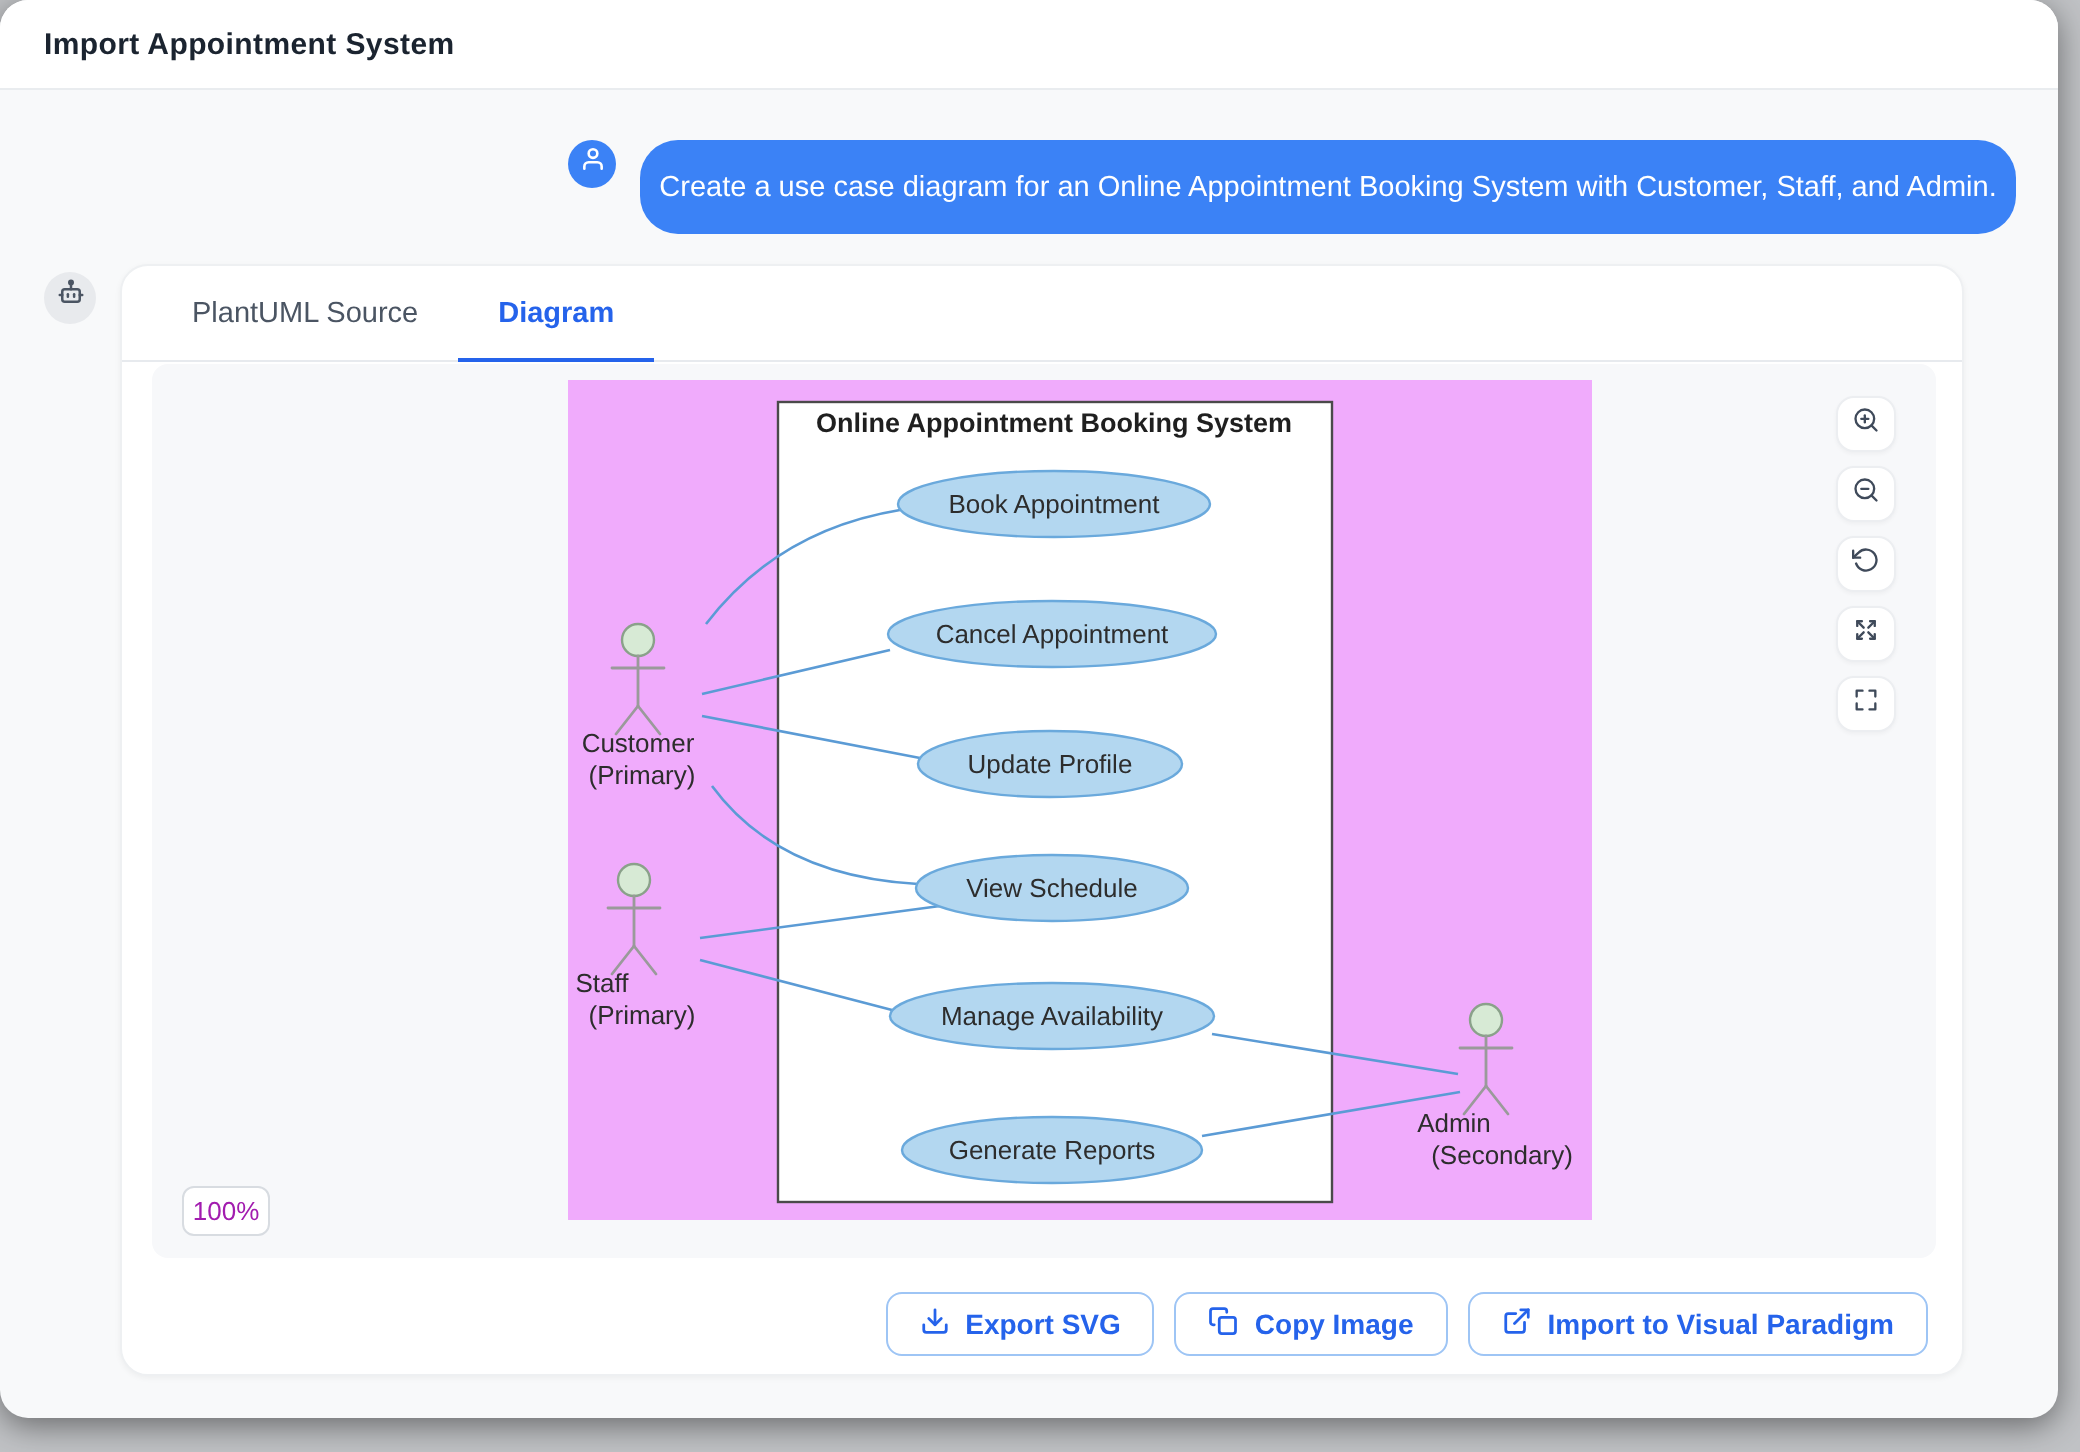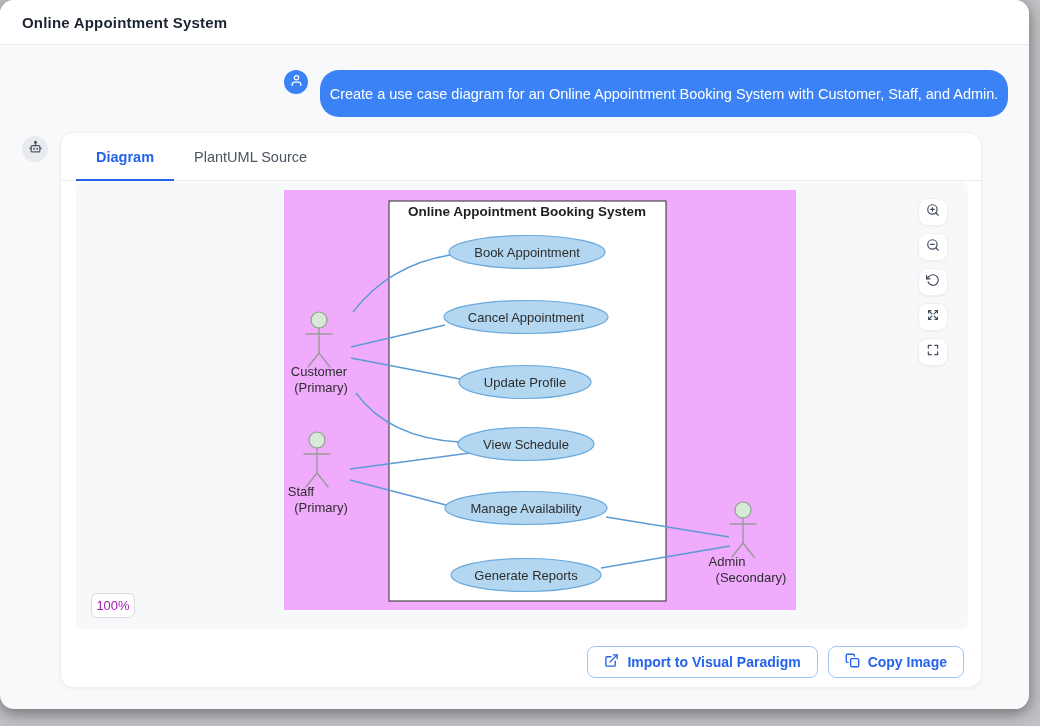--- a/index.html
+++ b/index.html
@@ -86,21 +86,21 @@
   }
 
   svg text { font-family:"Liberation Sans","DejaVu Sans",sans-serif; }
 </style>
 </head>
 <body>
 
 <div class="window">
 
   <header class="app-header">
-    <span class="app-title">Online Appointment System</span>
+    <span class="app-title">Import Appointment System</span>
   </header>
 
   <div class="user-avatar">
     <span>
       <svg width="13" height="13" viewBox="0 0 24 24" fill="none" stroke="#ffffff" stroke-width="2.4" stroke-linecap="round" stroke-linejoin="round">
         <path d="M20 21v-2a4 4 0 0 0-4-4H8a4 4 0 0 0-4 4v2"></path>
           <circle cx="12" cy="7" r="4"></circle>
       </svg>
     </span>
   </div>
@@ -116,22 +116,22 @@
         <line x1="14.5" y1="13" x2="14.5" y2="15"></line>
         <line x1="3" y1="13.5" x2="5" y2="13.5"></line>
         <line x1="19" y1="13.5" x2="21" y2="13.5"></line>
       </svg>
     </span>
   </div>
 
   <section class="card">
 
     <nav class="tabbar">
+      <div class="tab">PlantUML Source</div>
       <div class="tab active">Diagram</div>
-      <div class="tab">PlantUML Source</div>
     </nav>
 
     <div class="panel">
 
       <div class="canvas">
         <svg width="512" height="420" viewBox="0 0 512 420">
 
           <rect x="105" y="11" width="277" height="400" fill="#ffffff" stroke="#4a4a4a" stroke-width="1.2"></rect>
           <text x="243" y="26" text-anchor="middle" font-size="13.5" font-weight="bold" fill="#1f1f1f">Online Appointment Booking System</text>
 
@@ -258,32 +258,42 @@
         </div>
       </div>
 
       <div class="zoom-badge">100%</div>
     </div>
 
     <div class="footer">
       <button class="action-btn">
         <span>
           <svg width="15" height="15" viewBox="0 0 24 24" fill="none" stroke="#2563eb" stroke-width="2.2" stroke-linecap="round" stroke-linejoin="round">
-            <path d="M18 13v6a2 2 0 0 1-2 2H5a2 2 0 0 1-2-2V8a2 2 0 0 1 2-2h6"></path>
-              <polyline points="15 3 21 3 21 9"></polyline>
-              <line x1="10" y1="14" x2="21" y2="3"></line>
+            <path d="M21 15v4a2 2 0 0 1-2 2H5a2 2 0 0 1-2-2v-4"></path>
+              <polyline points="7 10 12 15 17 10"></polyline>
+              <line x1="12" y1="15" x2="12" y2="3"></line>
           </svg>
         </span>
-        <span>Import to Visual Paradigm</span>
+        <span>Export SVG</span>
       </button>
       <button class="action-btn">
         <span>
           <svg width="15" height="15" viewBox="0 0 24 24" fill="none" stroke="#2563eb" stroke-width="2.2" stroke-linecap="round" stroke-linejoin="round">
             <rect x="9" y="9" width="13" height="13" rx="2"></rect>
               <path d="M5 15H4a2 2 0 0 1-2-2V4a2 2 0 0 1 2-2h9a2 2 0 0 1 2 2v1"></path>
           </svg>
         </span>
         <span>Copy Image</span>
       </button>
+      <button class="action-btn">
+        <span>
+          <svg width="15" height="15" viewBox="0 0 24 24" fill="none" stroke="#2563eb" stroke-width="2.2" stroke-linecap="round" stroke-linejoin="round">
+            <path d="M18 13v6a2 2 0 0 1-2 2H5a2 2 0 0 1-2-2V8a2 2 0 0 1 2-2h6"></path>
+              <polyline points="15 3 21 3 21 9"></polyline>
+              <line x1="10" y1="14" x2="21" y2="3"></line>
+          </svg>
+        </span>
+        <span>Import to Visual Paradigm</span>
+      </button>
     </div>
 
   </section>
 </div>
 
 </body></html>

